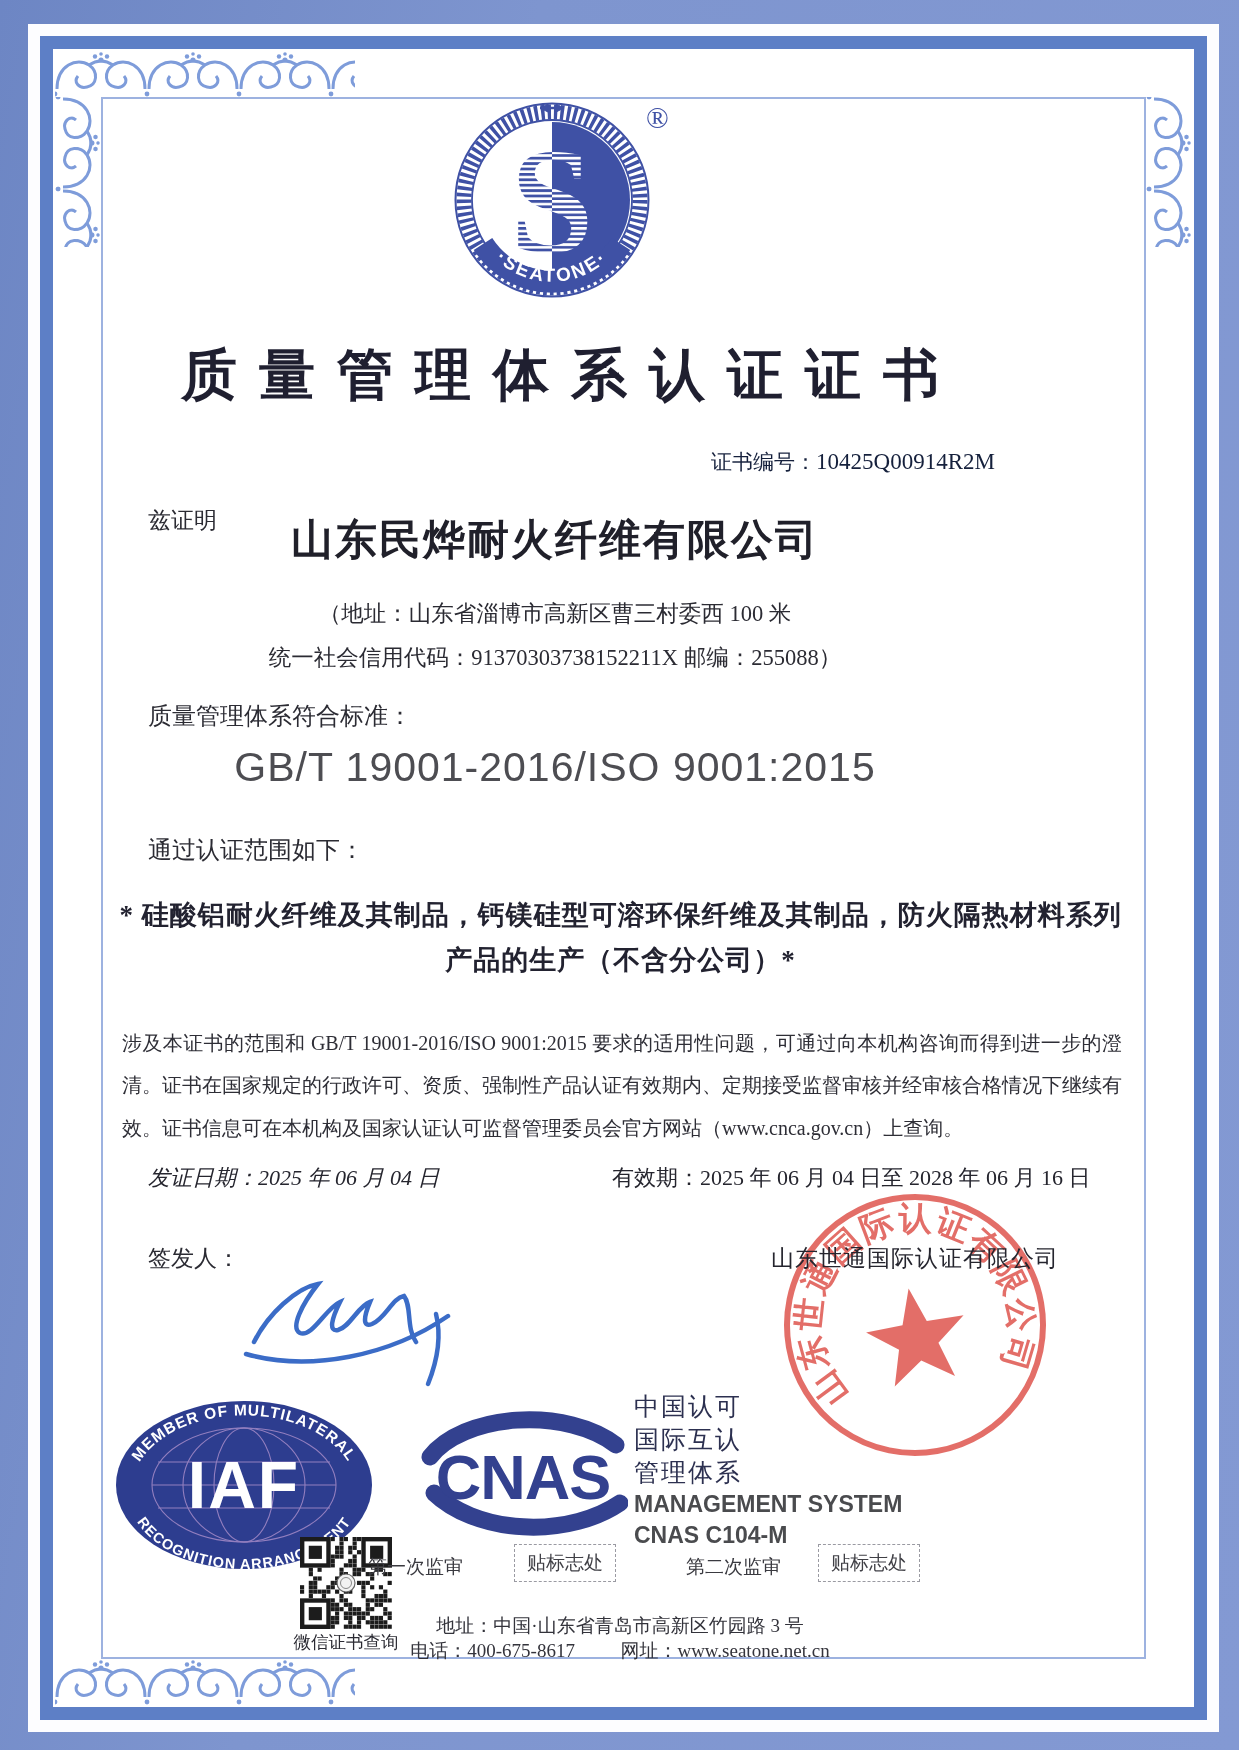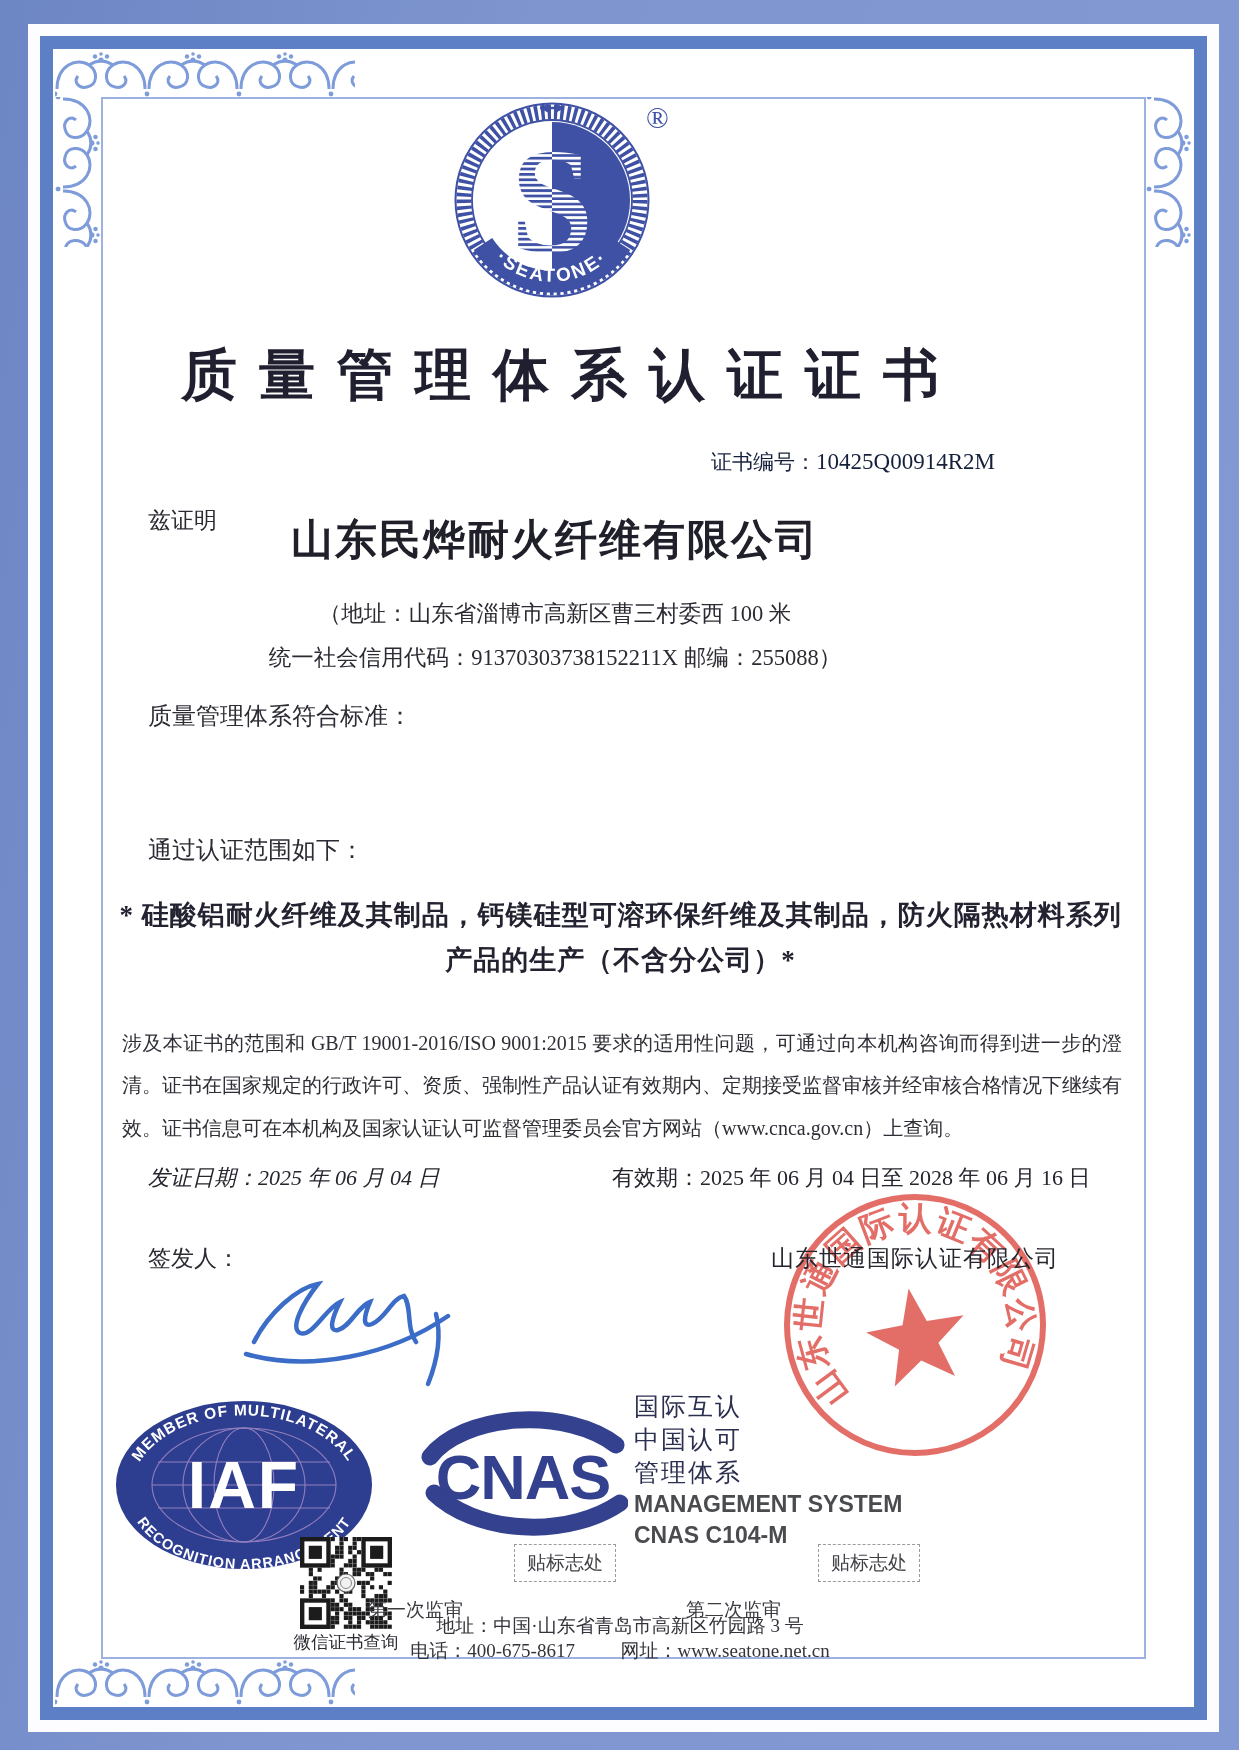--- a/index.html
+++ b/index.html
@@ -25,21 +25,21 @@
   .small-label{font-size:23px;color:#2b2b33;}
   .company{font-size:42px;font-weight:bold;color:#20202a;letter-spacing:2px;}
   .addr{font-size:22.5px;color:#2b2b33;}
   .standard{font-family:"Liberation Sans",sans-serif;font-size:41px;color:#4d4d52;letter-spacing:1px;}
   .scope{font-size:27px;font-weight:bold;color:#222230;line-height:1.65;letter-spacing:1px;}
   .fine{font-size:20px;color:#2e2e36;line-height:2.12;text-align:justify;}
   .dateline{font-size:22px;color:#25252e;}
   .issuer{font-size:23px;color:#25252e;letter-spacing:1px;}
   .cnas-cn{font-size:25px;color:#2c3050;line-height:33px;letter-spacing:2px;}
   .cnas-en{font-family:"Liberation Sans",sans-serif;font-size:23px;font-weight:bold;color:#4a4b4e;line-height:31px;}
-  .audit{font-size:19px;color:#3a3a40;margin-top:43px;}
+  .audit{font-size:19px;color:#3a3a40;}
   .stickbox{font-size:19px;color:#3f3f45;border:1.6px dashed #9a9aa2;padding:5px 12px;background:#fff;}
   .footnote{font-size:18px;color:#33333b;letter-spacing:0.5px;}
   .footaddr{font-size:19px;color:#33333b;}
   .qrcap{font-size:17.5px;color:#2b2b33;}
   svg{display:block;}
 </style>
 </head>
 <body>
 
 <div class="page">
@@ -133,20 +133,21 @@
     <span class="lbl">证书编号：</span><span>10425Q00914R2M</span>
   </div>
 
   <div class="abs small-label" style="left:148px;top:505px;">兹证明</div>
   <div class="abs company ct" style="left:155px;top:512px;width:800px;">山东民烨耐火纤维有限公司</div>
 
   <div class="abs addr ct" style="left:155px;top:598px;width:800px;">（地址：山东省淄博市高新区曹三村委西 100 米</div>
   <div class="abs addr ct" style="left:155px;top:642px;width:800px;">统一社会信用代码：91370303738152211X 邮编：255088）</div>
 
   <div class="abs small-label" style="left:148px;top:700px;font-size:24px;">质量管理体系符合标准：</div>
+  <div class="abs standard ct" style="left:155px;top:744px;width:800px;">GB/T 19001-2016/ISO 9001:2015</div>
 
   <div class="abs small-label" style="left:148px;top:834px;font-size:24px;">通过认证范围如下：</div>
   <div class="abs scope ct" style="left:118px;top:893px;width:1005px;">* 硅酸铝耐火纤维及其制品，钙镁硅型可溶环保纤维及其制品，防火隔热材料系列产品的生产（不含分公司）*</div>
 
   <div class="abs fine" style="left:122px;top:1022px;width:1000px;">涉及本证书的范围和 GB/T 19001-2016/ISO 9001:2015 要求的适用性问题，可通过向本机构咨询而得到进一步的澄清。证书在国家规定的行政许可、资质、强制性产品认证有效期内、定期接受监督审核并经审核合格情况下继续有效。证书信息可在本机构及国家认证认可监督管理委员会官方网站（www.cnca.gov.cn）上查询。</div>
 
   <div class="abs dateline" style="left:148px;top:1163px;font-style:italic;">
     <span>发证日期：</span><span>2025 年 06 月 04 日</span>
   </div>
   <div class="abs dateline" style="left:612px;top:1163px;z-index:2;">
@@ -361,22 +362,22 @@
 
   <svg class="abs" style="left:418px;top:1387px;" width="210" height="176" viewBox="0 0 210 176">
     <g fill="none" stroke="#33418f" stroke-width="17" stroke-linecap="round">
       <path d="M 12,70 A 108 62 0 0 1 198,58"></path>
       <path d="M 16,106 A 120 78 0 0 0 202,116"></path>
     </g>
     <text x="105" y="112" text-anchor="middle" font-size="63" font-weight="bold" fill="#33418f" font-family="Liberation Sans, sans-serif" letter-spacing="-1">CNAS</text>
   </svg>
 
   <div class="abs" style="left:634px;top:1390px;">
+    <div class="cnas-cn">中国认可</div>
     <div class="cnas-cn">国际互认</div>
-    <div class="cnas-cn">中国认可</div>
     <div class="cnas-cn">管理体系</div>
     <div class="cnas-en" style="margin-top:0;">MANAGEMENT SYSTEM</div>
     <div class="cnas-en">CNAS C104-M</div>
   </div>
 
   <div class="abs audit" style="left:368px;top:1554px;">第一次监审</div>
   <div class="abs stickbox" style="left:514px;top:1544px;">贴标志处</div>
   <div class="abs audit" style="left:686px;top:1554px;">第二次监审</div>
   <div class="abs stickbox" style="left:818px;top:1544px;">贴标志处</div>
 

